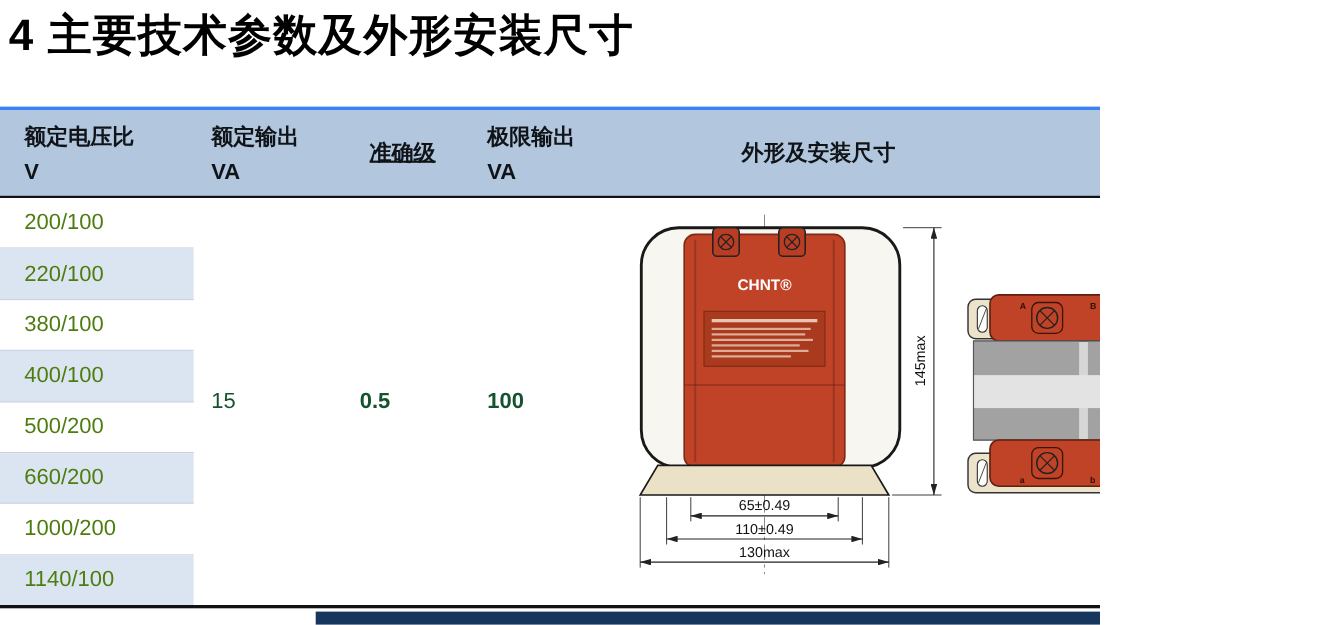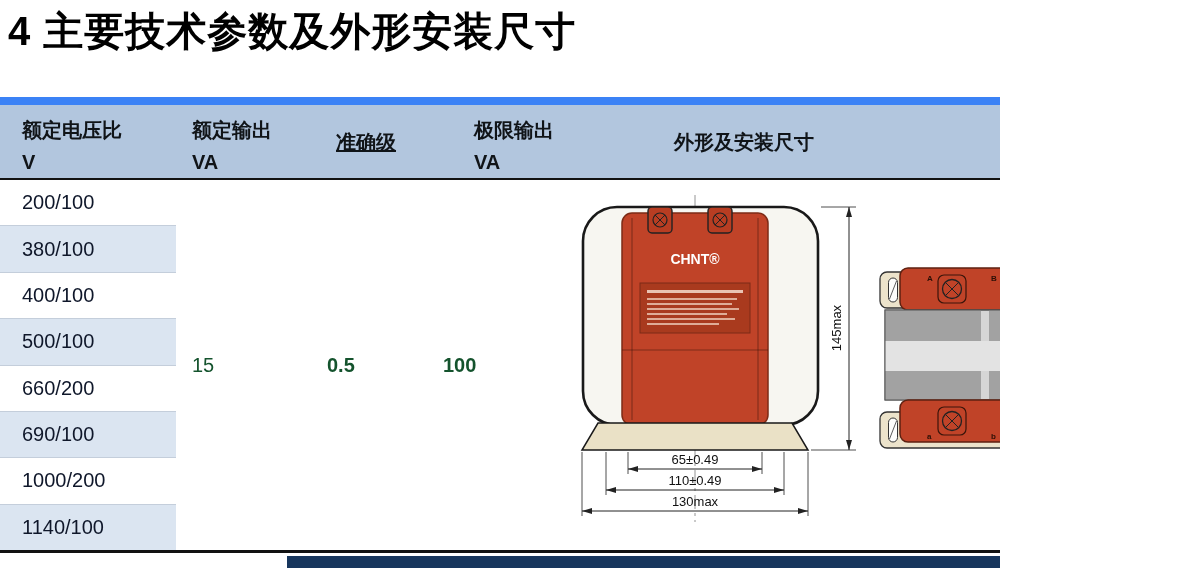--- a/index.html
+++ b/index.html
@@ -2,27 +2,27 @@
 <html><head>
 <meta charset="utf-8">
 <style>
   * { margin:0; padding:0; box-sizing:border-box; }
   html, body { width:1200px; height:568px; }
   body { font-family:"Liberation Sans", sans-serif; background:#ffffff; }
   .page { position:relative; width:1000px; height:568px; background:#fff; overflow:hidden; }
   .title { position:absolute; left:8px; top:4px; font-size:40px; font-weight:bold; color:#000; letter-spacing:1px; }
 
   .thead { position:absolute; left:0; top:97px; width:1200px; height:83px; background:#b2c6de;
-           border-top:8px solid #3b82f6; border-bottom:2px solid #121212; }
+           border-top:3px solid #3b82f6; border-bottom:2px solid #121212; }
   .th { position:absolute; font-weight:bold; font-size:20px; color:#101418; line-height:1.6; }
   .th.center { top:0; height:100%; display:flex; align-items:center; }
 
   .tbody { position:absolute; left:0; top:180px; width:1200px; height:373px; border-bottom:3px solid #121212; background:#fff; }
   .ratio-col { position:absolute; left:0; top:0; width:176px; height:100%; display:flex; flex-direction:column; }
-  .ratio-cell { flex:1; display:flex; align-items:center; padding-left:22px; font-size:20px; color:#0f172a;
+  .ratio-cell { flex:1; display:flex; align-items:center; padding-left:22px; font-size:20px; color:#4d7c0f;
                 border-bottom:1px solid #c4cedb; background:#fff; }
   .ratio-cell:nth-child(even) { background:#dbe5f1; }
   .ratio-cell:last-child { border-bottom:0; }
   .value-cell { position:absolute; top:0; height:100%; display:flex; align-items:center; font-size:20px; color:#14532d; }
 
   .drawing { position:absolute; left:555px; top:180px; }
   text { font-family:"Liberation Sans", sans-serif; }
   .dimtext { font-size:13px; fill:#111; }
   .tinytext { font-size:8px; fill:#2b0f06; font-weight:bold; }
 
@@ -40,37 +40,37 @@
       <div>额定电压比</div>
       <div>V</div>
     </div>
     <div class="th" style="left:192px; top:9px;">
       <div>额定输出</div>
       <div>VA</div>
     </div>
     <div class="th center" style="left:336px;text-decoration:underline;">
       <span>准确级</span>
     </div>
-    <div class="th" style="left:443px; top:9px;margin-left:31px;">
+    <div class="th" style="left:443px; top:9px;">
       <div>极限输出</div>
       <div>VA</div>
     </div>
     <div class="th center" style="left:674px;text-align:center;">
       <span>外形及安装尺寸</span>
     </div>
   </div>
 
   <div class="tbody">
     <div class="ratio-col">
       <div class="ratio-cell">200/100</div>
+      <div class="ratio-cell">220/100</div>
       <div class="ratio-cell">380/100</div>
       <div class="ratio-cell">400/100</div>
-      <div class="ratio-cell">500/100</div>
+      <div class="ratio-cell">500/200</div>
       <div class="ratio-cell">660/200</div>
-      <div class="ratio-cell">690/100</div>
       <div class="ratio-cell">1000/200</div>
       <div class="ratio-cell">1140/100</div>
     </div>
     <div class="value-cell" style="left:192px;">15</div>
     <div class="value-cell" style="left:327px;font-weight:bold;">0.5</div>
     <div class="value-cell" style="left:443px;font-weight:bold;">100</div>
   </div>
 
   <svg class="drawing" width="645" height="373" viewBox="0 0 645 373">
     <defs>

